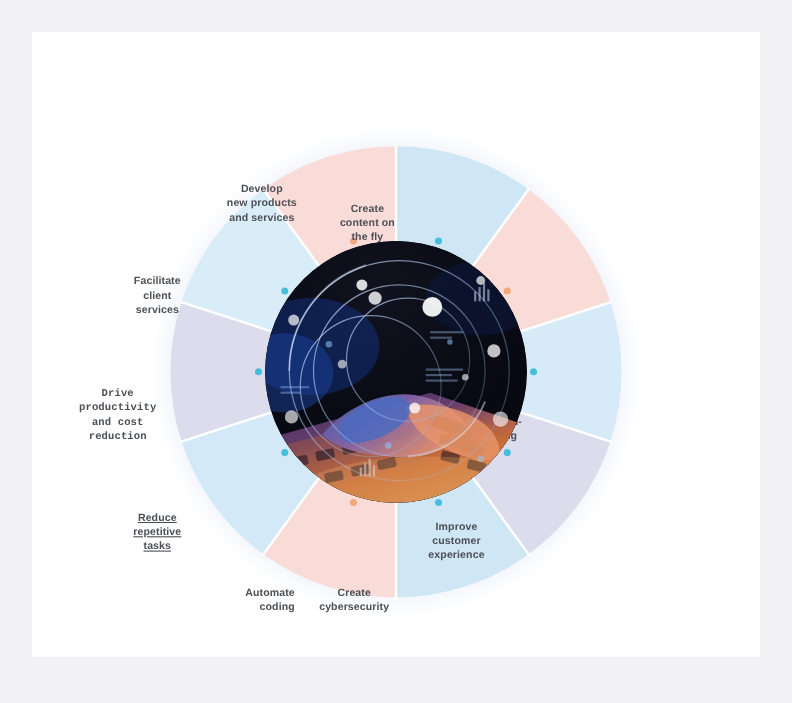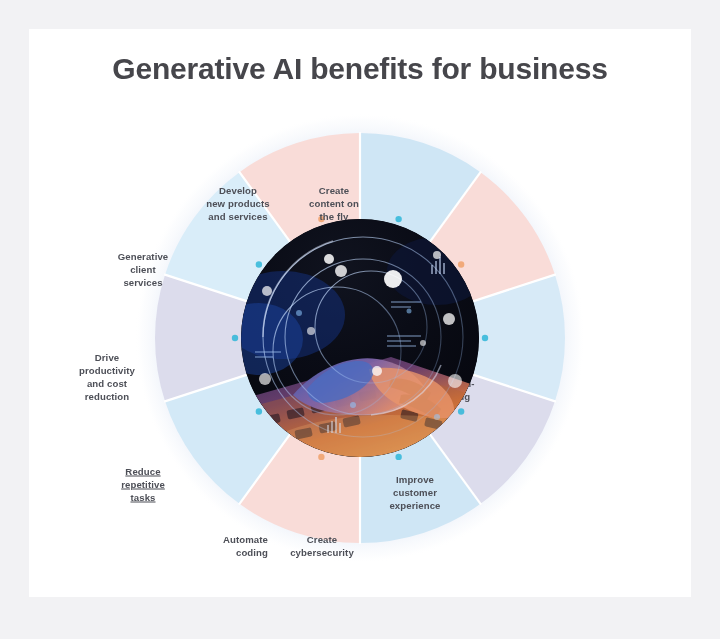--- a/index.html
+++ b/index.html
@@ -102,21 +102,20 @@
   .footer-left { left: 36px; }
   .footer-right { right: 36px; text-align: right; }
 </style>
 </head>
 <body>
 
 <div id="root">
 
   <div class="card">
 
-    <div class="title">Generative AI benefits for business</div>
 
     <div class="wheel-wrap">
 
       <svg class="wheel-svg" viewBox="0 0 520 472">
         <defs>
           <radialGradient id="halo" cx="50%" cy="50%" r="50%">
             <stop offset="74%" stop-color="#eaeff8" stop-opacity="0"></stop>
             <stop offset="86%" stop-color="#e4ebf7" stop-opacity="0.85"></stop>
             <stop offset="97%" stop-color="#f3f6fb" stop-opacity="0.25"></stop>
             <stop offset="100%" stop-color="#ffffff" stop-opacity="0"></stop>
@@ -201,28 +200,28 @@
           <div class="seg-label" style="left: 315px; top: 390px; color: rgb(77, 79, 87);">Improve
 customer
 experience</div>
           <div class="seg-label" style="left: 222px; top: 444px; color: rgb(77, 79, 87);">Create
 cybersecurity</div>
           <div class="seg-label" style="left: 120px; top: 444px; color: rgb(77, 79, 87); text-align: right;">Automate
 coding</div>
           <div class="seg-label" style="left: 43px; top: 382px; color: rgb(77, 79, 87); text-decoration: underline;">Reduce
 repetitive
 tasks</div>
-          <div class="seg-label" style="left: 7px; top: 275px; color: rgb(77, 79, 87);">Drive
+          <div class="seg-label" style="left: 7px; top: 275px; color: rgb(77, 79, 87); font-family: Liberation Mono, monospace;">Drive
 productivity
 and cost
 reduction</div>
-          <div class="seg-label" style="left: 43px; top: 167px; color: rgb(77, 79, 87);">Generative
+          <div class="seg-label" style="left: 43px; top: 167px; color: rgb(77, 79, 87);">Facilitate
 client
 services</div>
-          <div class="seg-label" style="left: 138px; top: 101px; color: rgb(77, 79, 87);">Develop
+          <div class="seg-label" style="left: 138px; top: 83px; color: rgb(77, 79, 87);">Develop
 new products
 and services</div>
         </div>
 
       <div class="photo">
         <svg width="238" height="238" viewBox="0 0 238 238">
           <g clip-path="url(#discClip)">
             <rect x="0" y="0" width="238" height="238" fill="url(#photoBg)"></rect>
 
             <ellipse cx="42" cy="96" rx="62" ry="44" fill="#14307a" opacity="0.55"></ellipse>

